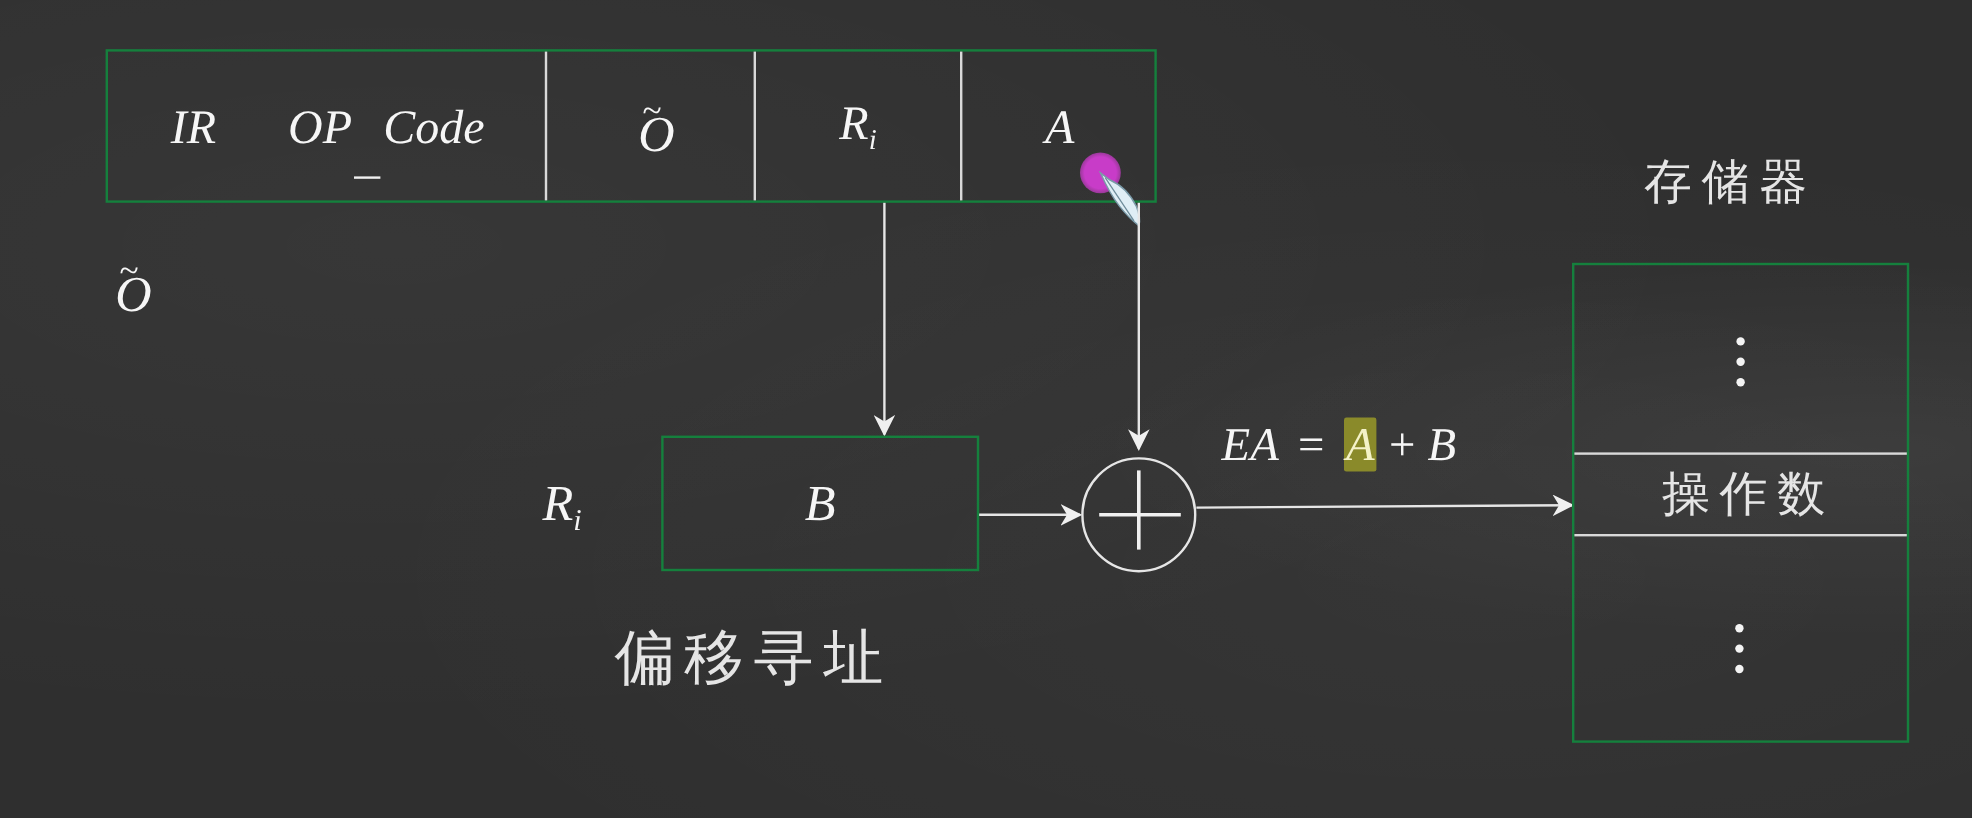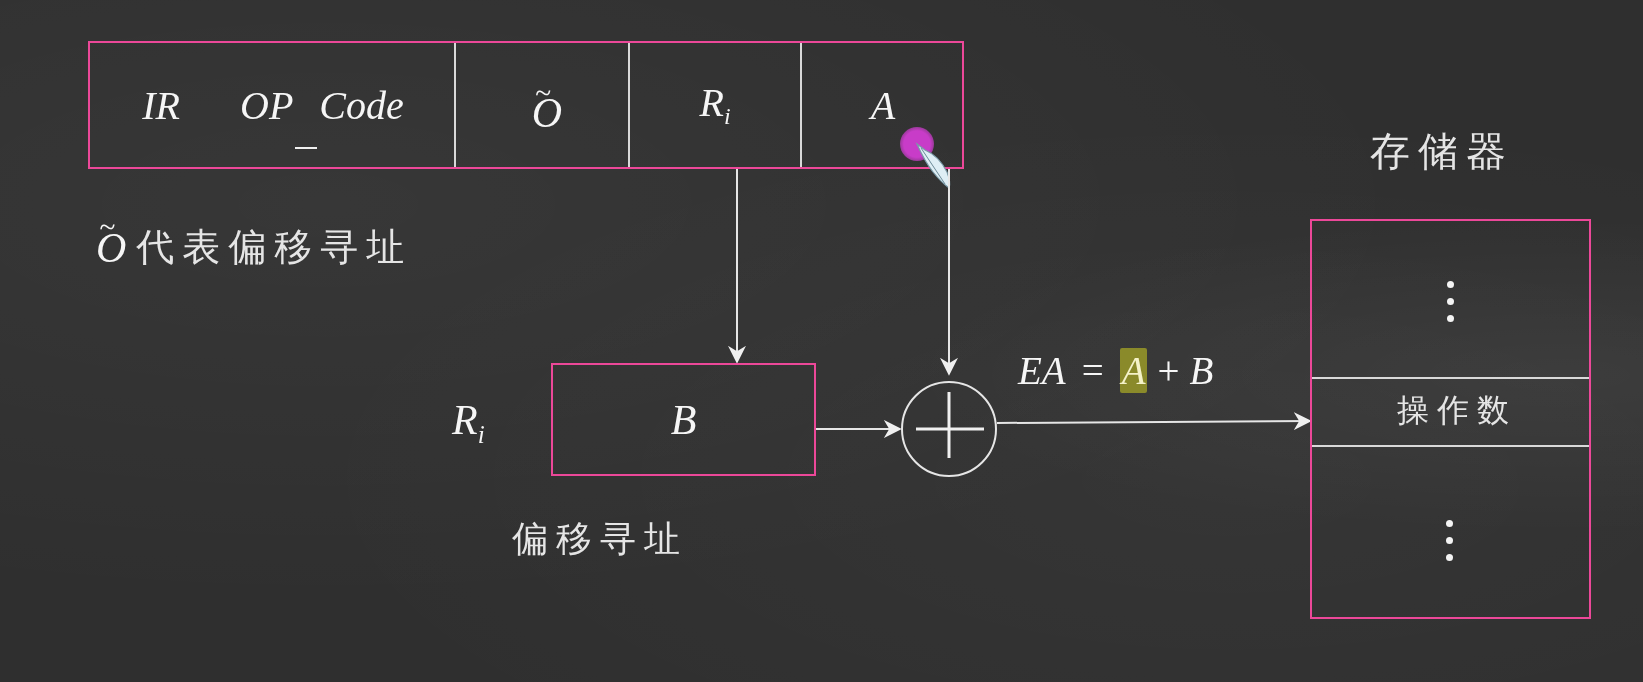--- a/index.html
+++ b/index.html
@@ -8,21 +8,21 @@
     background: #2f2f2f;
     background-image:
       radial-gradient(ellipse at 20% 30%, rgba(255,255,255,0.04), transparent 60%),
       radial-gradient(ellipse at 75% 70%, rgba(255,255,255,0.03), transparent 55%),
       radial-gradient(ellipse at 95% 55%, rgba(255,255,255,0.05), transparent 30%);
     position: relative;
     font-family: "DejaVu Serif", serif;
     color: #f4f4f4;
   }
   .abs { position: absolute; }
-  .box { position: absolute; border: 2px solid #ec4899; box-sizing: border-box; }
+  .box { position: absolute; border: 2px solid #15803d; box-sizing: border-box; }
   .cell { position: absolute; top: 0; bottom: 0; border-left: 2px solid #d9d9d9; box-sizing: border-box; display: flex; align-items: center; justify-content: center; }
   .math { font-family: "Liberation Serif", "DejaVu Serif", serif; font-style: italic; color: #f6f6f6; }
   .cjk { font-family: "DejaVu Sans", sans-serif; color: #e5e5e5; letter-spacing: 8px; }
   svg.lines { position: absolute; left: 0; top: 0; }
   .sub { font-size: 0.6em; vertical-align: -0.35em; }
   .tilde-o { position: relative; display: inline-block; }
   .tilde-o .t { position: absolute; left: 0.12em; top: -0.42em; font-size: 0.7em; font-style: normal; }
   .hl { background: #8a8a2a; padding: 0 2px; color: #f4f2c8; border-radius: 2px; }
   .dots { position: absolute; width: 8px; }
   .dots span { display: block; width: 7px; height: 7px; border-radius: 50%; background: #f4f4f4; margin-bottom: 10px; }
@@ -59,21 +59,20 @@
 <svg class="abs" width="40" height="50" style="left:915px; top:142px;" viewBox="0 0 40 50">
   <path d="M2 2 L10 8 Q24 14 32 30 Q36 40 34 46 Q26 40 18 30 Q10 20 2 2 Z" fill="#dfeef5" stroke="#7a9aa8" stroke-width="1.2"></path>
   <path d="M6 6 L30 42" stroke="#6c8a98" stroke-width="1"></path>
 </svg>
 
 <div class="abs" style="left:96px; top:222px; font-size:40px; display:flex; align-items:center;">
   <span class="math tilde-o" style="font-size:42px; margin-right:10px;">
     <span class="t">~</span>
     <span>O</span>
   </span>
-  <span class="cjk" style="font-size:38px;">代表偏移寻址</span>
 </div>
 
 <svg class="lines" width="1643" height="682">
   <defs>
     <marker id="arr" viewBox="0 0 10 10" refX="9" refY="5" markerWidth="9" markerHeight="9" orient="auto-start-reverse">
       <path d="M0 0 L10 5 L0 10 L3 5 Z" fill="#f0f0f0"></path>
     </marker>
   </defs>
   <line x1="737" y1="169" x2="737" y2="362" stroke="#e6e6e6" stroke-width="2" marker-end="url(#arr)"></line>
   <line x1="949" y1="169" x2="949" y2="374" stroke="#e6e6e6" stroke-width="2" marker-end="url(#arr)"></line>
@@ -84,41 +83,41 @@
   <line x1="949" y1="392" x2="949" y2="458" stroke="#f0f0f0" stroke-width="3"></line>
 </svg>
 
 <div class="abs math" style="left:452px; top:396px; font-size:42px;">
   <span>R</span><span class="sub">i</span>
 </div>
 <div class="box" style="left:551px; top:363px; width:265px; height:113px; display:flex; align-items:center; justify-content:center;">
   <span class="math" style="font-size:42px;">B</span>
 </div>
 
-<div class="abs cjk" style="left:512px; top:515px; font-size:36px;">偏移寻址</div>
+<div class="abs cjk" style="left:512px; top:515px; font-size:50px;">偏移寻址</div>
 
 <div class="abs math" style="left:1018px; top:348px; font-size:39px; display:flex; align-items:center; gap:10px;">
   <span>EA</span>
   <span style="font-style:normal; margin:0 6px;">=</span>
   <span class="hl">A</span>
   <span style="font-style:normal;">+</span>
   <span>B</span>
 </div>
 
 <div class="abs cjk" style="left:1370px; top:124px; font-size:40px;">存储器</div>
 <div class="box" style="left:1310px; top:219px; width:281px; height:400px;">
   <div style="position:absolute; left:0; right:0; top:0; height:156px; border-bottom:2px solid #d9d9d9;">
     <div class="dots" style="left:135px; top:60px;">
         <span></span>
         <span></span>
         <span></span>
       </div>
   </div>
   <div style="position:absolute; left:0; right:0; top:156px; height:68px; border-bottom:2px solid #d9d9d9; display:flex; align-items:center; justify-content:center;">
-    <span class="cjk" style="font-size:32px;margin-left:13px;">操作数</span>
+    <span class="cjk" style="font-size:40px;margin-left:13px;">操作数</span>
   </div>
   <div style="position:absolute; left:0; right:0; top:224px; bottom:0;">
     <div class="dots" style="left:134px; top:75px;">
         <span></span>
         <span></span>
         <span></span>
       </div>
   </div>
 </div>
 

